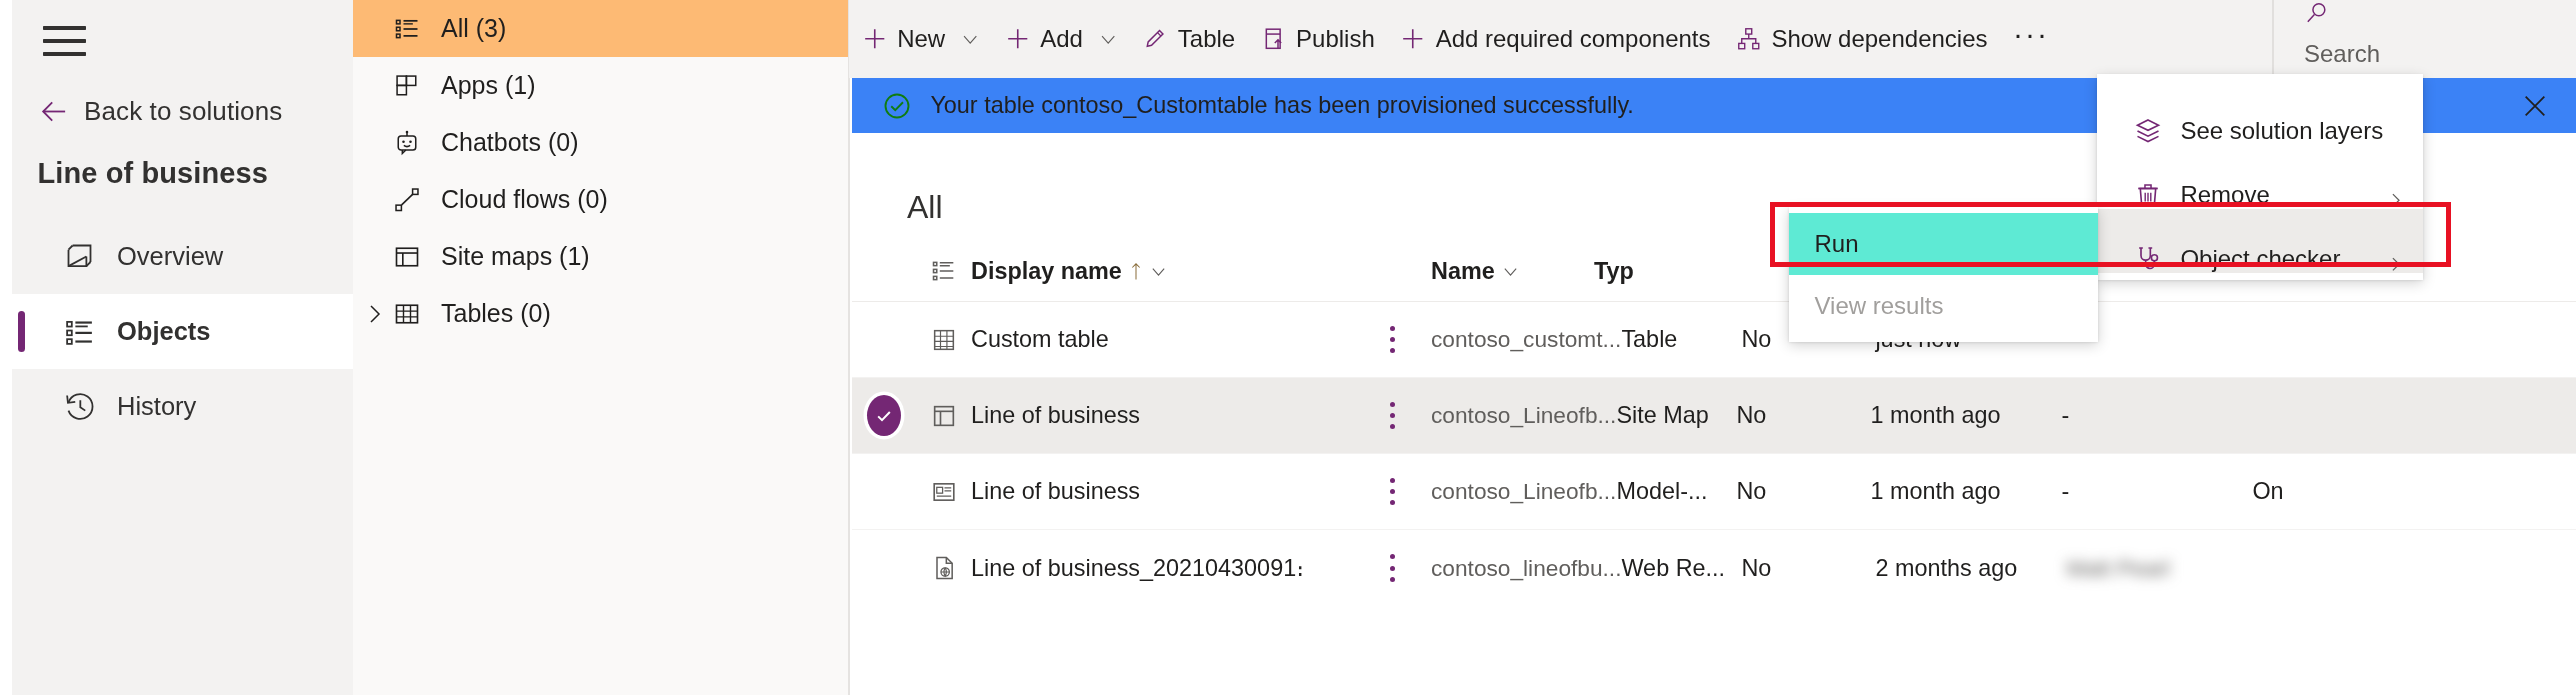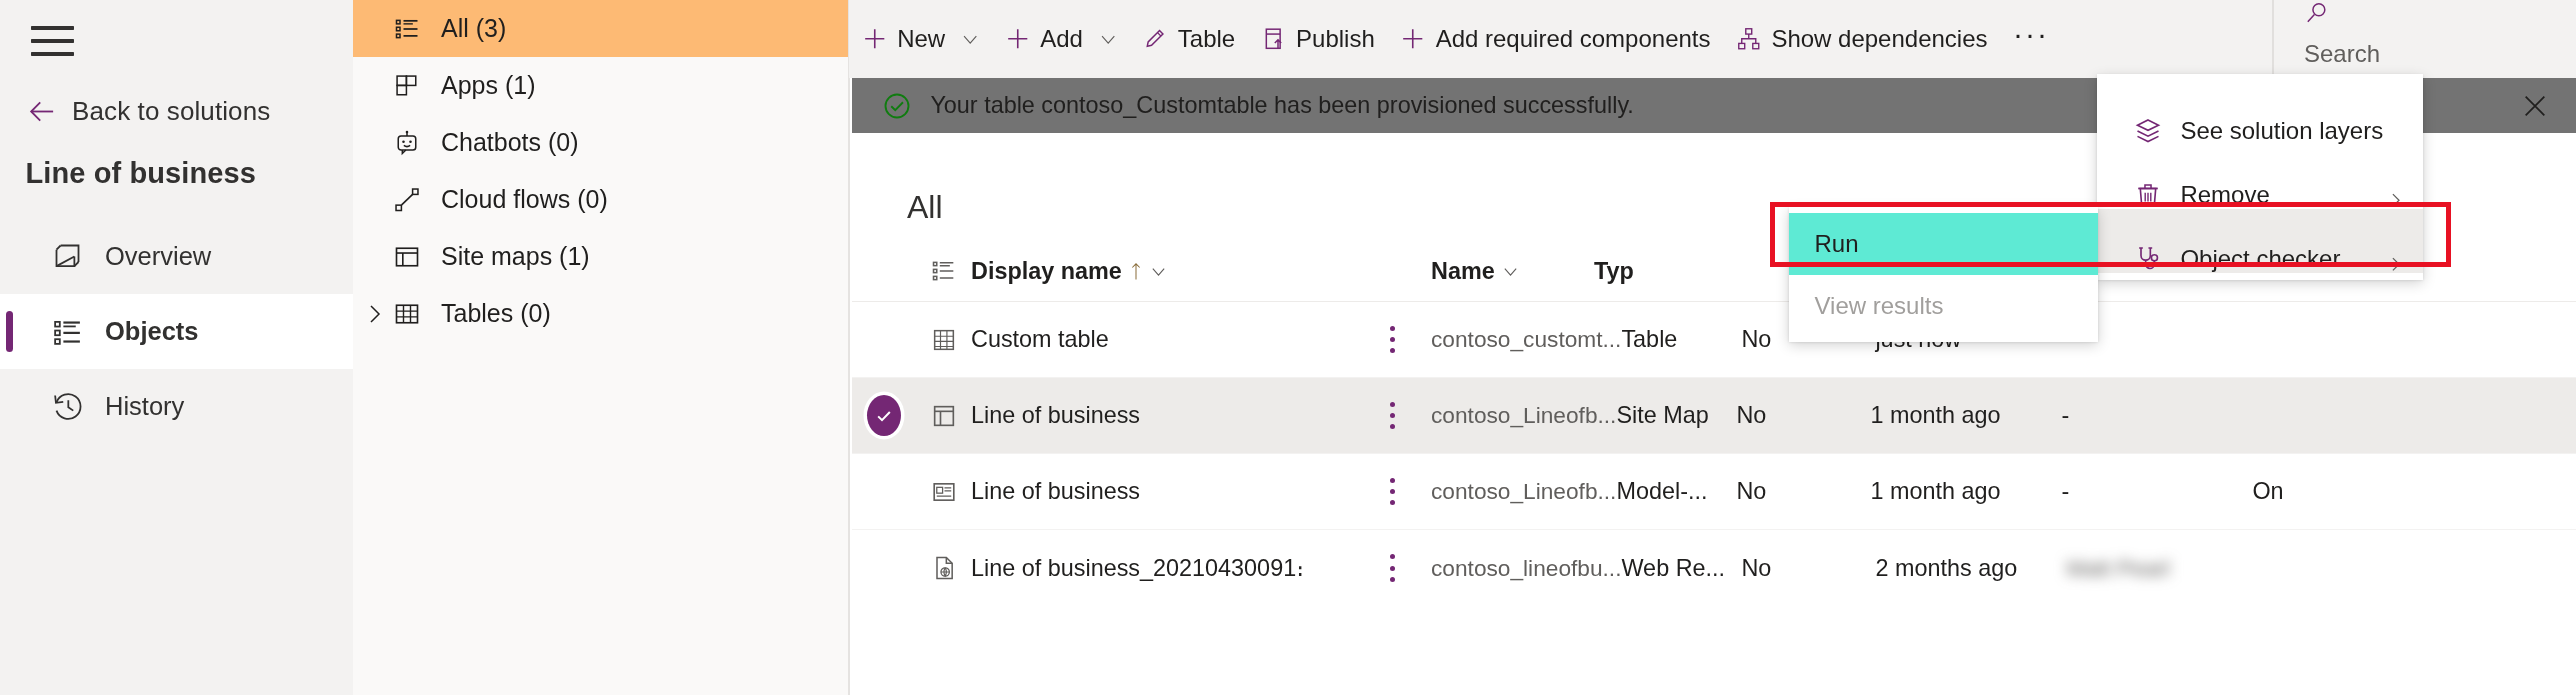--- a/index.html
+++ b/index.html
@@ -17,21 +17,21 @@
   .app {
     position: relative;
     width: 2576px;
     height: 696px;
     background: #ffffff;
   }
 
   
   .left-rail {
     position: absolute;
-    left: 0; top: 0;
+    left: 12px; top: 0;
     width: 353px;
     height: 696px;
     background: #f3f2f1;
     box-sizing: border-box;
   }
   .hamburger {
     position: absolute;
     left: 25.5px; top: 20px;
     width: 54px; height: 42px;
     display: flex;
@@ -214,21 +214,21 @@
     font-size: 24px;
     color: #605e5c;
   }
 
   
   .banner {
     position: absolute;
     left: 852px; top: 78px;
     width: 1724px;
     height: 55px;
-    background: #737373;
+    background: #3b82f6;
     display: flex;
     align-items: center;
     box-sizing: border-box;
     padding-left: 30px;
   }
   .banner-icon {
     width: 30px; height: 30px;
     flex: 0 0 30px;
     margin-right: 18.4px;
     display: block;

